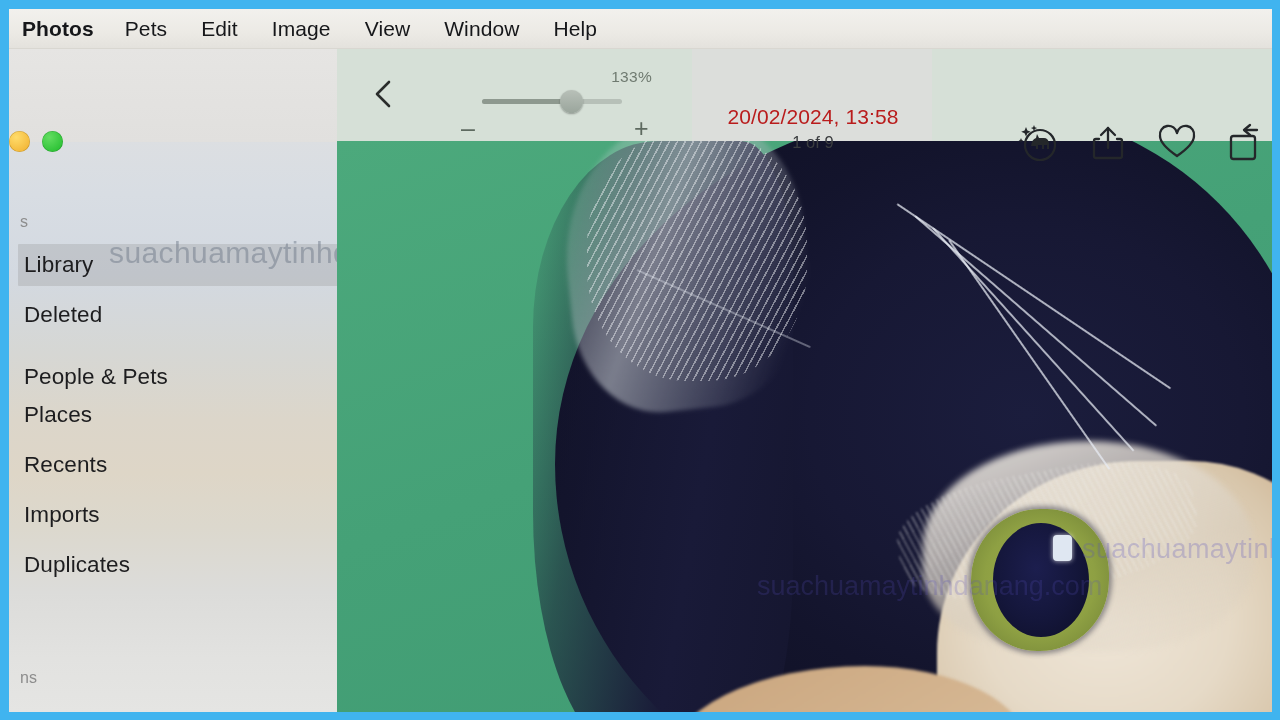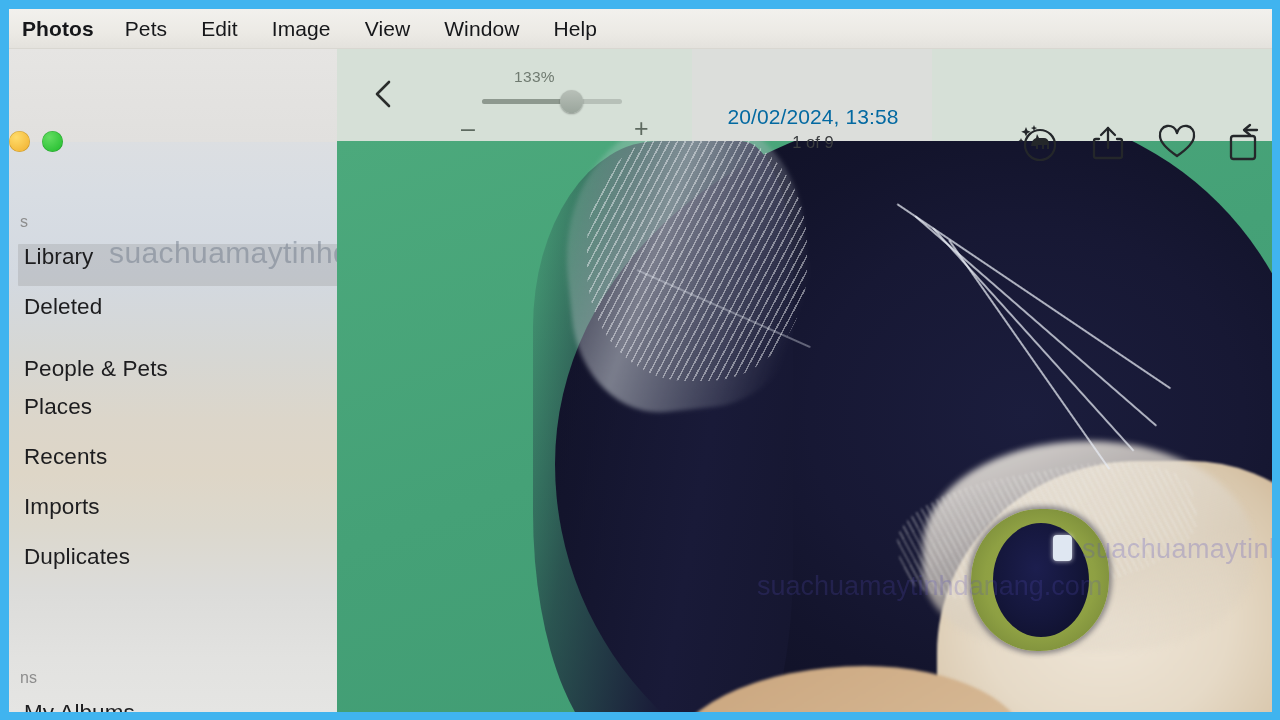--- a/index.html
+++ b/index.html
@@ -111,21 +111,21 @@
   }
   #sb-header-library { top: 165px; }
   #sb-header-albums  { top: 621px; }
 
   .sidebar-item {
     position: absolute;
     left: 9px;
     width: 334px;
     height: 42px;
     display: flex;
-    align-items: flex-start;
+    align-items: center;
     padding-left: 6px;
     box-sizing: border-box;
     border-radius: 1px;
   }
   .sidebar-item .label {
     font-size: 22.5px;
     color: #1d1d1f;
     letter-spacing: .1px;
     white-space: nowrap;
   }
@@ -168,21 +168,21 @@
 
   #zoom-group {
     position: absolute;
     left: 80px; top: 12px;
     width: 235px; height: 70px;
   }
   #zoom-percent {
     position: absolute;
     left: 0; top: 8px;
     width: 235px;
-    text-align: center;
+    text-align: right;
     font-size: 15.5px;
     color: #6f7a70;
     letter-spacing: .3px;
   }
   #zoom-minus, #zoom-plus {
     position: absolute;
     top: 68px;
     font-size: 25px;
     color: #5e6a60;
     line-height: 0;
@@ -213,21 +213,21 @@
   }
 
   #meta {
     position: absolute;
     left: 352px; top: 57px;
     width: 248px;
     text-align: center;
   }
   #meta-date {
     font-size: 21px;
-    color: #0369a1;
+    color: #b91c1c;
     letter-spacing: .1px;
     white-space: nowrap;
   }
   #meta-count {
     font-size: 16.5px;
     color: #3b3d3f;
     margin-top: 4px;
   }
 
   .tb-icon {

